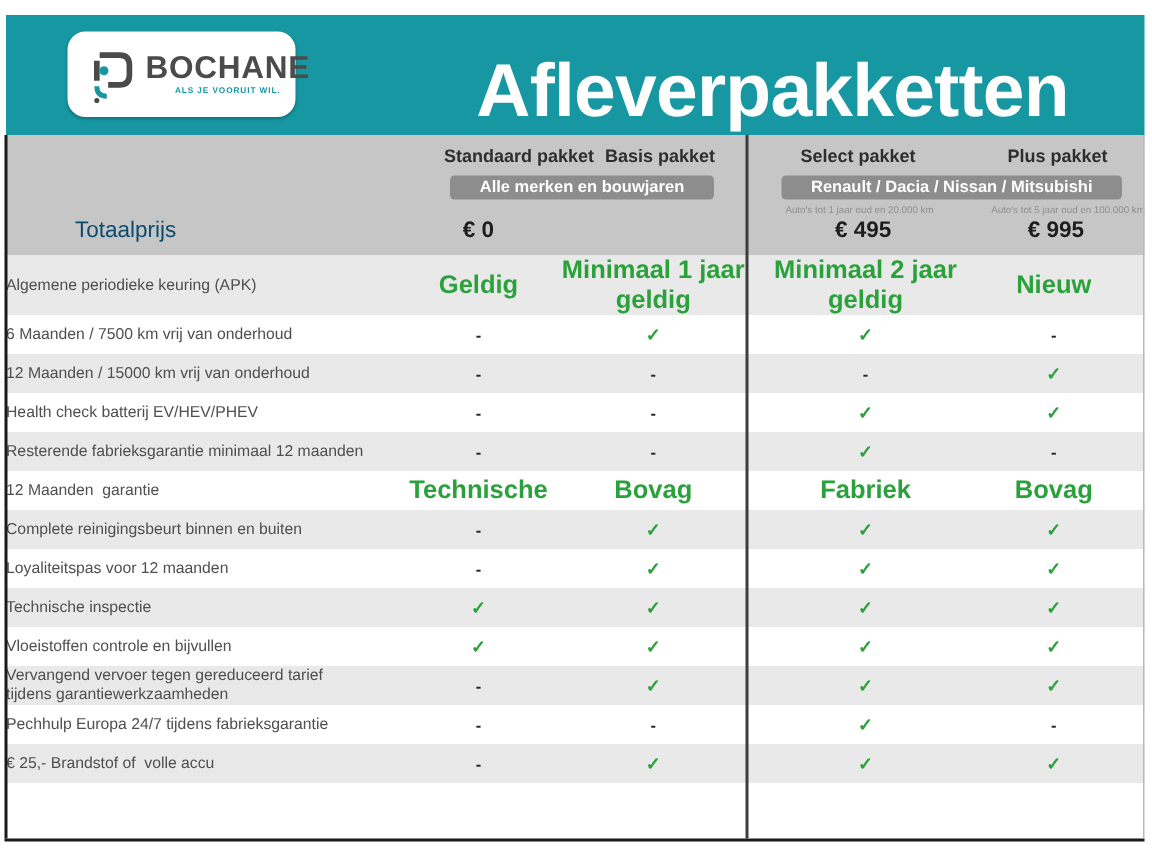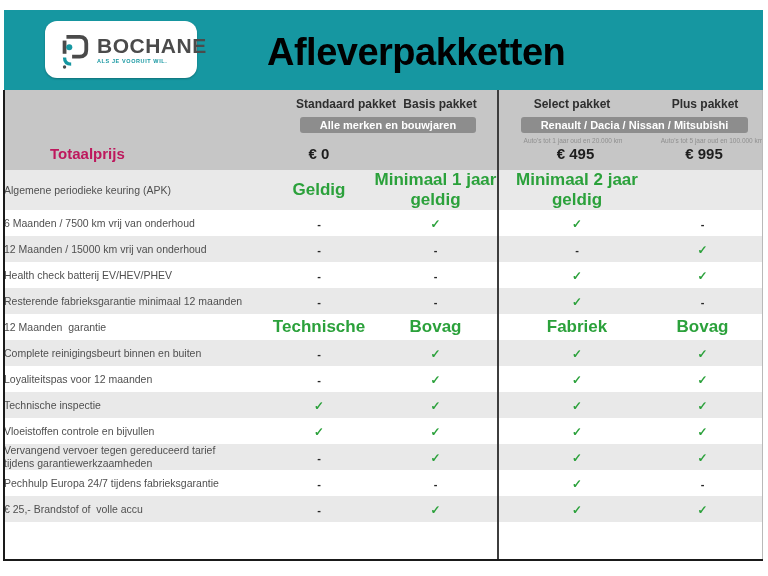--- a/index.html
+++ b/index.html
@@ -10,37 +10,37 @@
   .slide{position:absolute;left:3px;top:10px;width:760px;height:549px;
     border-bottom:2px solid #1a1a1a;}
   .left-edge{position:absolute;left:0;top:80px;bottom:0;width:2px;background:#1a1a1a;}
   .right-edge{position:absolute;right:0;top:80px;bottom:0;width:1px;background:#b9b9b9;}
   
   .teal-header{position:absolute;left:1px;right:0;top:0;height:80px;background:#1697a1;}
   .logo{position:absolute;left:41px;top:11px;width:152px;height:57px;background:#ffffff;
     border-radius:12px;display:flex;align-items:center;padding-left:12px;box-sizing:border-box;
     box-shadow:0 1px 2px rgba(0,0,0,.25);}
   .logo svg{flex:0 0 auto;margin-right:6px;}
-  .logo-text{display:flex;flex-direction:column;align-items:flex-start;}
+  .logo-text{display:flex;flex-direction:column;align-items:center;}
   .brand{font-size:21px;font-weight:bold;color:#4b4b4b;letter-spacing:.5px;line-height:22px;}
   .tagline{font-size:5.5px;font-weight:bold;color:#1697a1;letter-spacing:.6px;margin-top:1px;}
-  .title{position:absolute;left:263px;right:0;top:21px;color:#000000;
-    font-size:38px;font-weight:bold;letter-spacing:-.5px;}
+  .title{position:absolute;left:263px;right:0;top:21px;text-align:center;color:#ffffff;
+    font-size:50px;font-weight:bold;letter-spacing:-.5px;}
   
   .band{position:absolute;left:1px;right:0;top:80px;height:80px;background:#c6c6c6;padding-left:20px;}
   .band *{position:absolute;box-sizing:border-box;}
   .col-name{top:7px;font-size:12px;font-weight:bold;color:#2e2e2e;text-align:center;}
   .cn-std{left:284px;width:116px;} .cn-basis{left:380px;width:112px;}
   .cn-select{left:512px;width:112px;} .cn-plus{left:645px;width:112px;}
   .badge{top:27px;height:16px;line-height:16px;background:#8d8d8d;border-radius:3px;
     color:#ffffff;font-size:11px;font-weight:bold;text-align:center;}
   .badge-left{left:296px;width:176px;} .badge-right{left:517px;width:227px;}
   .subtitle{top:47px;font-size:6.5px;color:#8f8f8f;text-align:center;}
   .sub-select{left:495px;width:148px;} .sub-plus{left:634px;width:148px;}
-  .total-label{left:46px;top:55px;font-size:15px;font-weight:bold;color:#be185d;}
+  .total-label{left:46px;top:55px;font-size:15px;font-weight:normal;color:#0c4a6e;}
   .price{top:55px;font-size:15px;font-weight:bold;color:#1d1d1d;text-align:center;}
   .pr-std{left:260px;width:110px;} .pr-basis{left:372px;width:118px;margin-top:24px;}
   .pr-select{left:514px;width:115px;} .pr-plus{left:645px;width:110px;}
   .features{position:absolute;left:1px;right:0;top:160px;}
   .frow{display:grid;grid-template-columns:260px 110px 123px 160px 107px;
     min-height:26px;align-items:center;}
   .frow:nth-child(odd){background:#e9e9e9;}
   .frow > :nth-child(5){padding-right:16px;}
   .flabel{font-size:10.5px;color:#4f4f4f;white-space:pre;line-height:13px;}
   .fcell{text-align:center;}
@@ -90,20 +90,21 @@
     <div class="price pr-select">€ 495</div>
     <div class="price pr-plus">€ 995</div>
   </div>
 
   <div class="features">
       <div class="frow">
         <div class="flabel">Algemene periodieke keuring (APK)</div>
         <div class="fcell"><span class="vtext">Geldig</span></div>
         <div class="fcell"><span class="vtext">Minimaal 1 jaar geldig</span></div>
         <div class="fcell"><span class="vtext">Minimaal 2 jaar geldig</span></div>
+        <div class="fcell"><span class="vtext">Nieuw</span></div>
       </div>
       <div class="frow">
         <div class="flabel">6 Maanden / 7500 km vrij van onderhoud</div>
         <div class="fcell"><span class="dash">-</span></div>
         <div class="fcell"><span class="check">✓</span></div>
         <div class="fcell"><span class="check">✓</span></div>
         <div class="fcell"><span class="dash">-</span></div>
       </div>
       <div class="frow">
         <div class="flabel">12 Maanden / 15000 km vrij van onderhoud</div>

